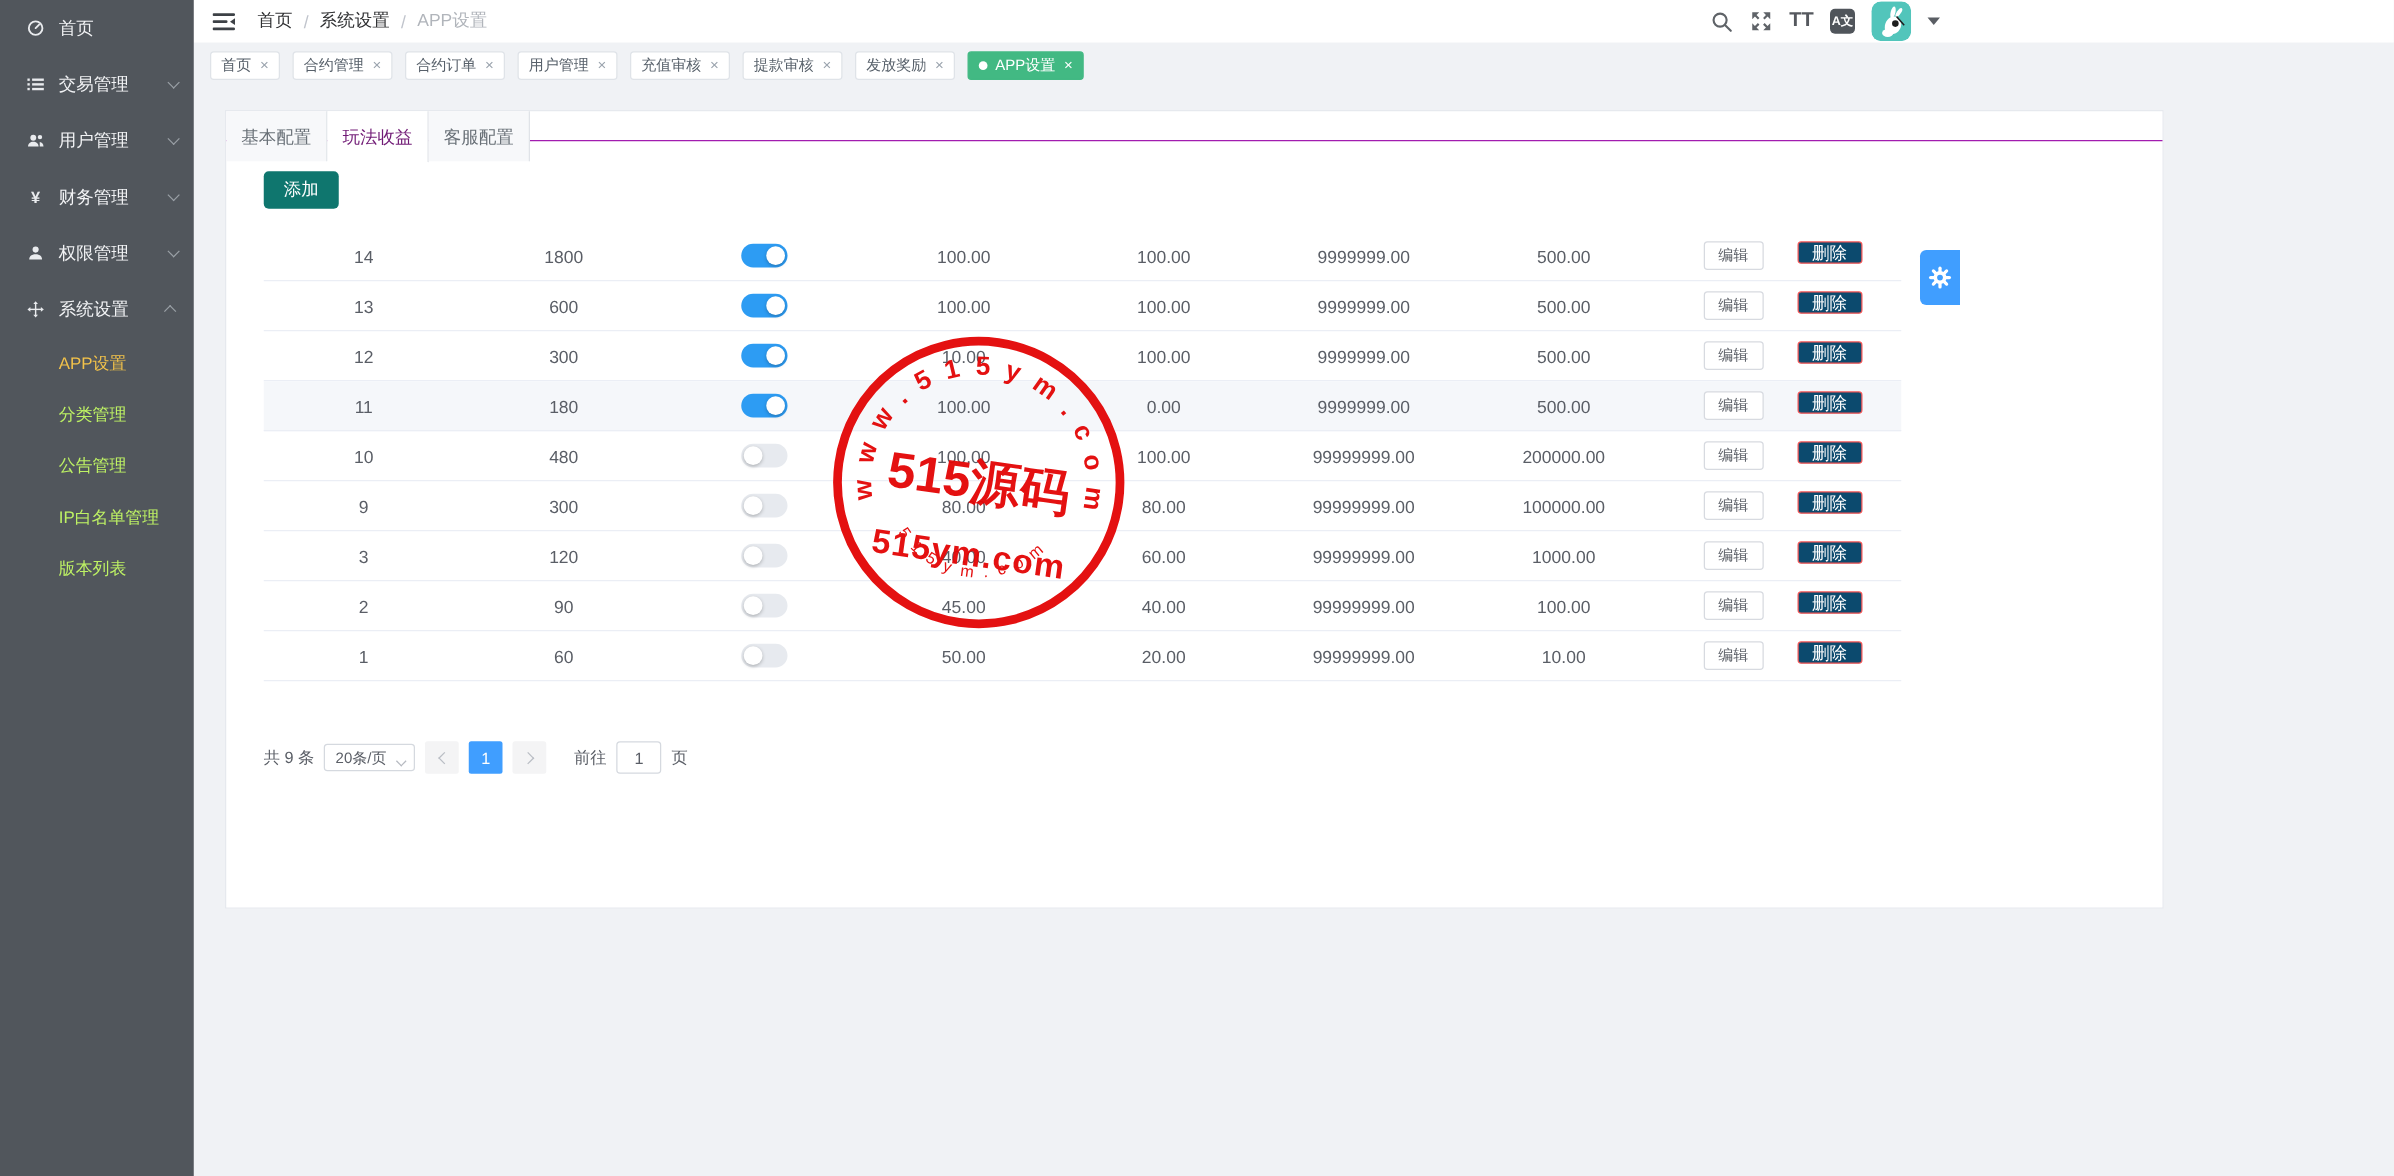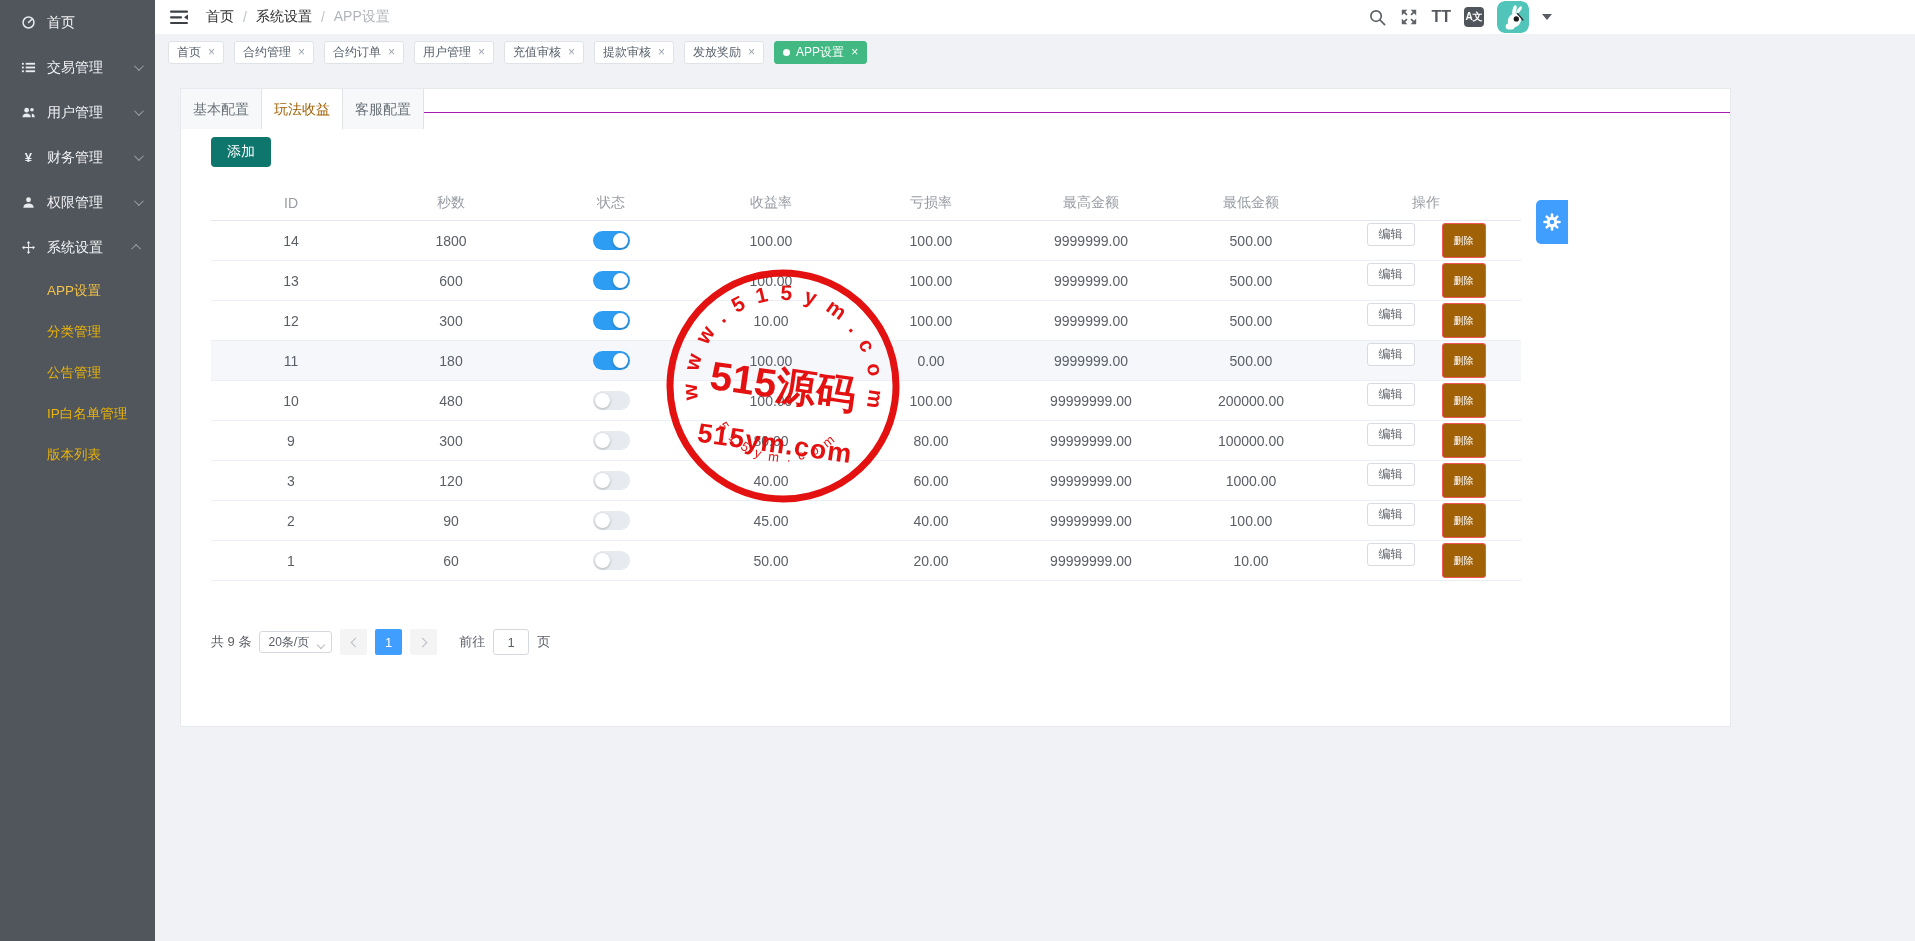--- a/index.html
+++ b/index.html
@@ -8,21 +8,21 @@
 
   
   .sidebar { position:absolute; left:0; top:0; width:155px; height:941px; background:#51565c; z-index:5; }
   .menu-item { height:45px; display:flex; align-items:center; padding:0 14px 0 20px; color:#f2f3f5;
     font-size:14px; cursor:pointer; position:relative; }
   .mi-icon { width:16px; height:16px; margin-right:11px; display:inline-flex; align-items:center; justify-content:center; flex:none; }
   .mi-label { flex:1; white-space:nowrap; }
   .chev-i { width:7px; height:7px; border-right:1.5px solid #9aa0a6; border-bottom:1.5px solid #9aa0a6; flex:none; }
   .chev-i.down { transform:rotate(45deg) translateY(-2px); }
   .chev-i.up   { transform:rotate(-135deg) translateY(-2px); }
-  .sub-item { height:41px; line-height:41px; padding-left:47px; color:#eab308; font-size:13.5px; cursor:pointer; white-space:nowrap; }
+  .sub-item { height:41px; line-height:41px; padding-left:47px; color:#bef264; font-size:13.5px; cursor:pointer; white-space:nowrap; }
   .sub-item.active { color:#f2c24a; }
 
   
   .main { position:absolute; left:155px; top:0; right:0; bottom:0; }
 
   
   .topbar { height:34px; background:#fff; display:flex; align-items:center; padding-left:13px; position:relative; }
   .hamburger { width:22px; height:22px; display:flex; align-items:center; justify-content:center; cursor:pointer; margin-right:16px; }
   .breadcrumb { display:flex; align-items:center; gap:9px; font-size:14px; color:#303133; }
   .breadcrumb .sep { color:#c0c4cc; }
@@ -44,43 +44,43 @@
   .tag .x { color:#9aa3ad; font-size:12px; margin-left:1px; cursor:pointer; }
   .tag.active { background:#42b983; border-color:#42b983; color:#fff; }
   .tag.active .x { color:#fff; }
   .tag .dot { width:7px; height:7px; border-radius:50%; background:#fff; display:inline-block; }
 
   
   .card { position:absolute; left:25px; top:88px; width:1551px; height:639px; background:#fff; border:1px solid #e6e9ee; }
   .tabs { height:24px; border-bottom:1px solid #a21caf; display:flex; }
   .tab { height:40px; line-height:40px; padding:0 12px; min-width:79px; text-align:center; font-size:14px; color:#697077;
     background:#f7f8fa; border-right:1px solid #e0e3e8; cursor:pointer; }
-  .tab.active { background:#fff; color:#a16207; border-bottom:1px solid #fff; height:41px; }
+  .tab.active { background:#fff; color:#701a75; border-bottom:1px solid #fff; height:41px; }
   .add-btn { margin:24px 0 0 30px; background:#0f766e; color:#fff; border:none; border-radius:4px;
     padding:0 16px; height:30px; font-size:14px; cursor:pointer; font-family:inherit; }
 
   
   .table { margin:18px 30px 0 30px; width:1310px; font-size:14px; color:#5a5e66; }
   .tr { display:flex; align-items:center; height:40px; border-bottom:1px solid #ebeef5; }
   .tr.head { height:36px; color:#979ba2; border-bottom:1px solid #e4e7ed; }
   .tr > div { width:160px; text-align:center; }
   .tr > div:last-child { width:190px; }
   .tr.highlight { background:#f5f7fa;justify-content:space-between; }
   .switch { width:37px; height:19px; border-radius:10px; position:relative; display:inline-block; cursor:pointer; vertical-align:middle; }
   .switch.on  { background:#2d9cf3; }
   .switch.off { background:#e7eaef; }
   .switch .knob { width:15px; height:15px; border-radius:50%; background:#fff; position:absolute; top:2px;
     box-shadow:0 1px 3px rgba(0,0,0,.25); }
   .switch.on  .knob { right:2px; }
   .switch.off .knob { left:2px; }
   .ops { display:flex; justify-content:center; gap:27px; }
   .btn-edit { background:#fff; border:1px solid #d7dae0; color:#5a5e66; border-radius:3px; font-size:12px;
     height:23px; padding:0 11px; cursor:pointer; font-family:inherit; }
-  .btn-del { background:#a16207; border:1px solid #f25555; color:#fff; border-radius:3px; font-size:10px;
-    height:35px; padding:0 11px; cursor:pointer; font-family:inherit; }
+  .btn-del { background:#0c4a6e; border:1px solid #f25555; color:#fff; border-radius:3px; font-size:14px;
+    height:18px; padding:0 11px; cursor:pointer; font-family:inherit; }
 
   
   .pagination { margin:48px 0 0 30px; display:flex; align-items:center; font-size:13px; color:#5a5e66; gap:8px; }
   .page-size { height:22px; border:1px solid #d5d9df; border-radius:3px; padding:0 22px 0 8px; display:flex;
     align-items:center; font-size:12px; position:relative; cursor:pointer; background:#fff; }
   .page-size .sel-caret { position:absolute; right:7px; top:10px; width:6px; height:6px;
     border-right:1.4px solid #b6bac1; border-bottom:1.4px solid #b6bac1; transform:rotate(45deg); }
   .pg-btn { width:27px; height:26px; background:#f4f4f5; border:none; border-radius:2px; display:flex;
     align-items:center; justify-content:center; cursor:pointer; font-family:inherit; }
   .pg-btn.page { font-size:13px; color:#5a5e66; }
@@ -267,30 +267,20 @@
     </div>
 
   <div class="card">
     <div class="tabs" id="tabs">
         <div class="tab">基本配置</div>
         <div class="tab active">玩法收益</div>
         <div class="tab">客服配置</div>
       </div>
     <button class="add-btn">添加</button>
     <div class="table" id="table">
-        <div class="tr head">
-          <div>ID</div>
-          <div>秒数</div>
-          <div>状态</div>
-          <div>收益率</div>
-          <div>亏损率</div>
-          <div>最高金额</div>
-          <div>最低金额</div>
-          <div>操作</div>
-        </div>
         <div class="tr">
           <div>14</div>
           <div>1800</div>
           <div><span class="switch on"><span class="knob"></span></span></div>
           <div>100.00</div>
           <div>100.00</div>
           <div>9999999.00</div>
           <div>500.00</div>
           <div class="ops">
             <button class="btn-edit">编辑</button>

